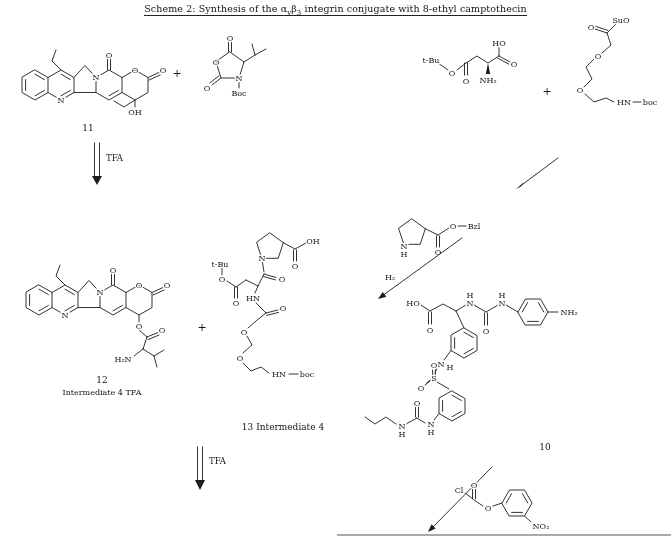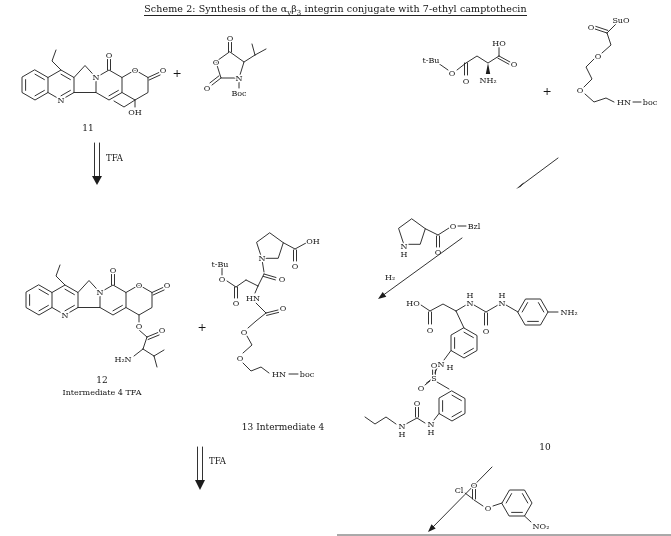--- a/index.html
+++ b/index.html
@@ -22,21 +22,21 @@
   .rg{font-size:8.5px;text-anchor:start;dominant-baseline:central;}
   .plus{font-size:11px;text-anchor:middle;dominant-baseline:central;}
   .edge{stroke:#555;stroke-width:1;}
 </style>
 </head>
 <body>
 
 <div class="page">
 
   <div class="title">
-    <span class="u"><span>Scheme 2: Synthesis of the α</span><sub>v</sub><span>β</span><sub>3</sub><span> integrin conjugate with 7-ethyl camptothecin</span></span>
+    <span class="u"><span>Scheme 2: Synthesis of the α</span><sub>v</sub><span>β</span><sub>3</sub><span> integrin conjugate with 8-ethyl camptothecin</span></span>
   </div>
 
   <svg class="scheme" width="671" height="536" viewBox="0 0 671 536">
 
     <g>
       <path class="bond" d="M35,70 L48,77.5 L48,92.5 L35,100 L22,92.5 L22,77.5 Z M48,77.5 L61,70 L74,77.5 L74,92.5 L61,100 L48,92.5 M74,77.5 L85,65.5 L96,77.5 L96,92.5 L74,92.5 M96,77.5 L109,70 L122,77.5 L122,92.5 L109,100 L96,92.5 M122,77.5 L135,70 L148,77.5 L148,92.5 L135,100 L122,92.5"></path>
       <path class="bond" d="M35,74.2 L44.4,79.6 M44.4,90.4 L35,95.8 M25.6,90.4 L25.6,79.6 M61,74.2 L70.4,79.6 M70.4,90.4 L61,95.8 M118.4,90.4 L109,95.8"></path>
       <path class="bond" d="M61,70 L52,61 L56,50 M107.5,70 L107.5,59 M110.5,70 L110.5,59 M148,77.5 L159,72.5 M149.1,80 L160.1,75 M135,100 L135,107 M135,100 L124,107 L114,101"></path>
       <text class="atom" x="109" y="55">O</text>
       <text class="atom" x="135" y="70">O</text>

